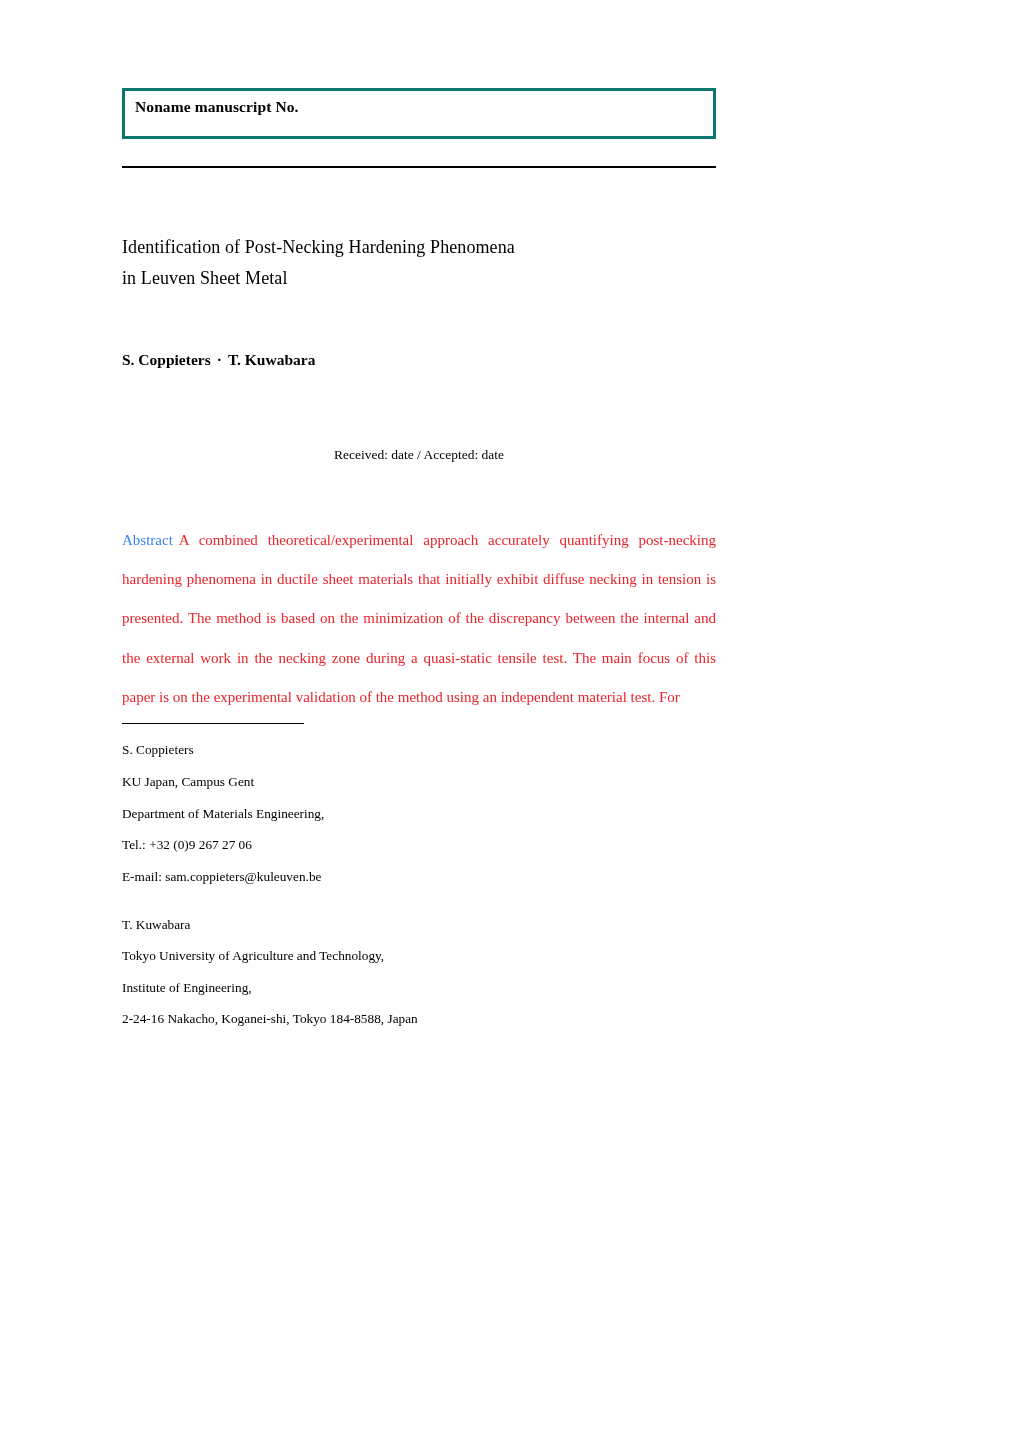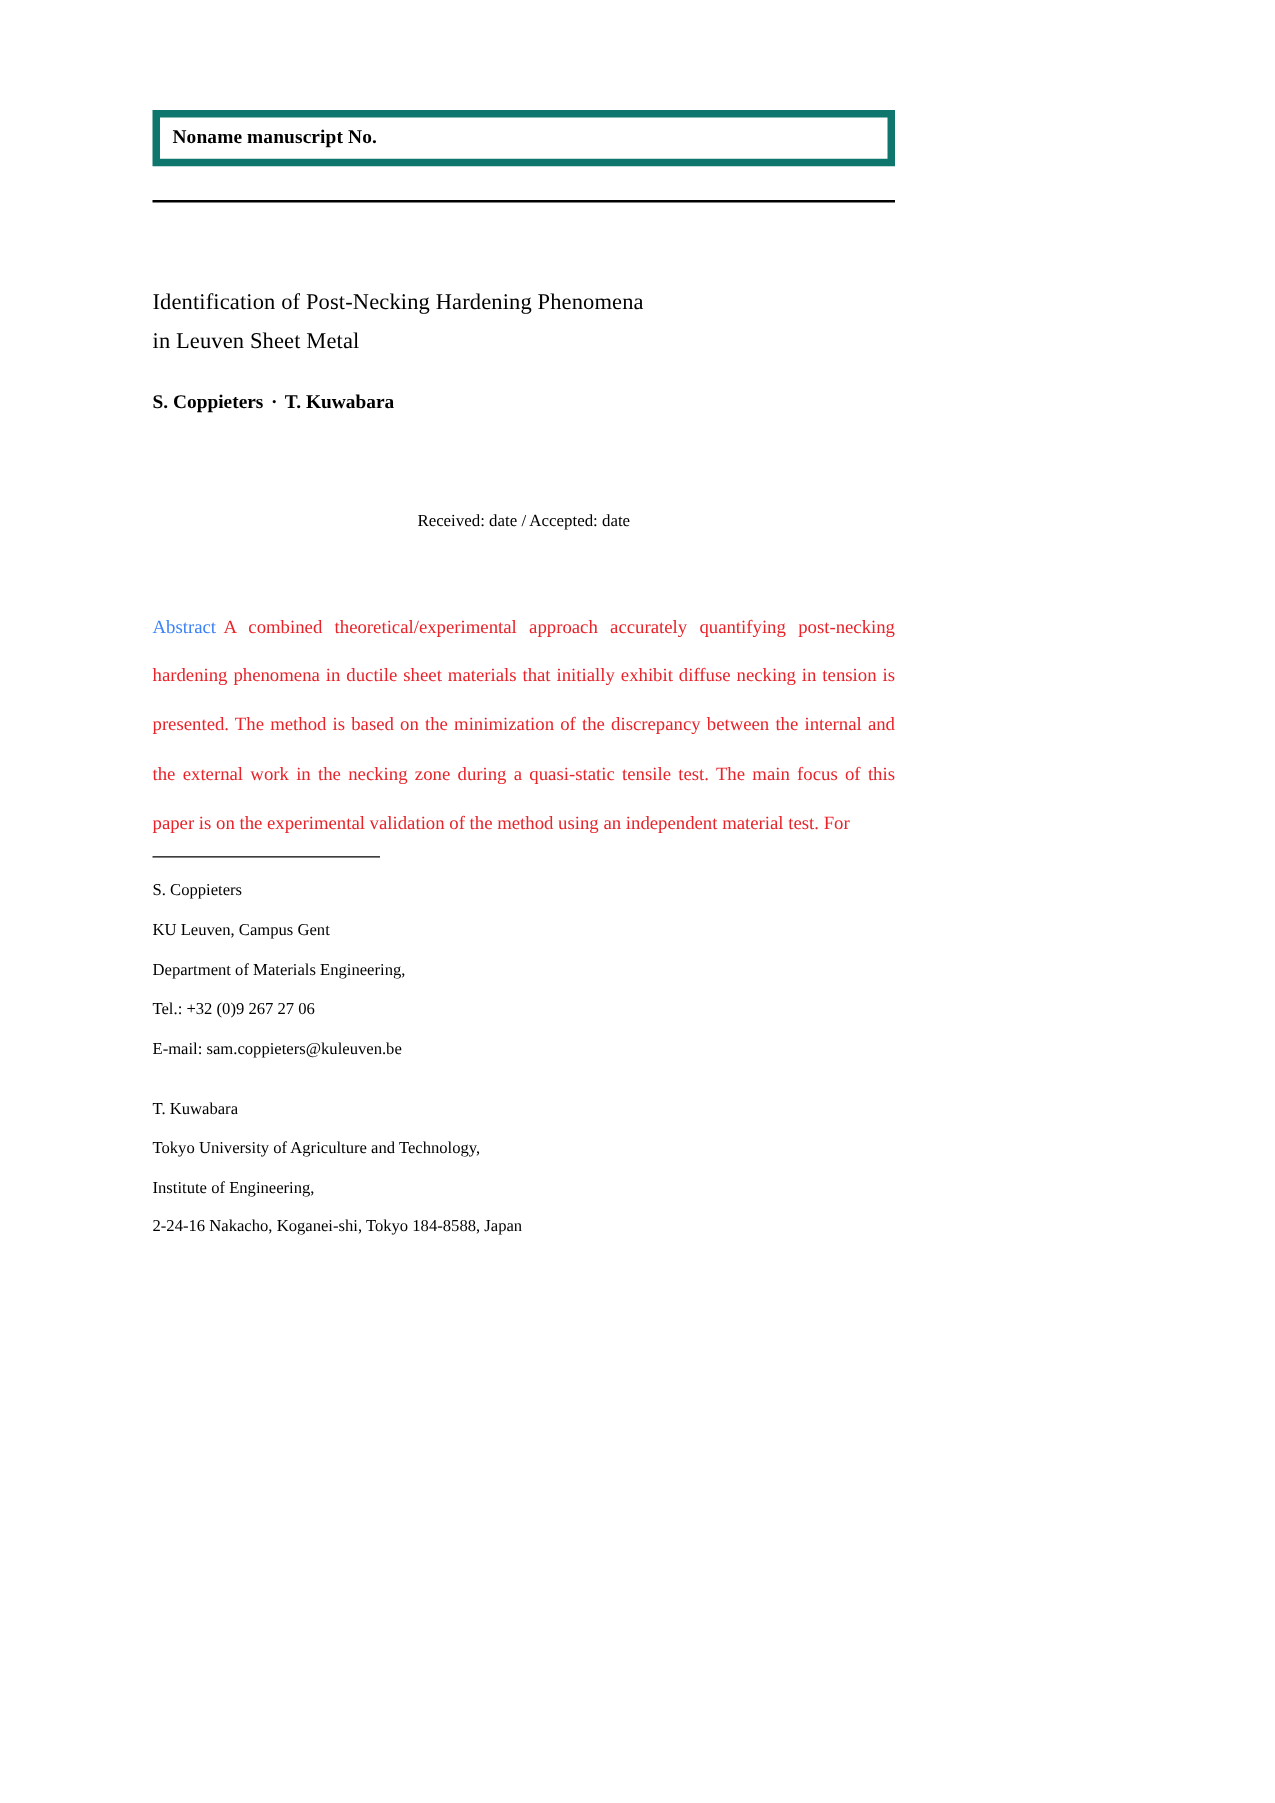--- a/index.html
+++ b/index.html
@@ -21,22 +21,22 @@
     width: 1020px;
     height: 1442px;
   }
   .content {
     position: absolute;
     left: 122px;
     top: 88px;
     width: 594px;
   }
   .manuscript-box {
-    border: 6px solid #0f766e;
-    padding: 6px 10px 7px 10px;
+    border: 3px solid #0f766e;
+    padding: 6px 10px 19px 10px;
     line-height: 1.28;
   }
   .manuscript-line1 {
     font-weight: bold;
     font-size: 15.5px;
     letter-spacing: 0.1px;
   }
   .manuscript-line2 {
     font-size: 15.5px;
   }
@@ -46,21 +46,21 @@
     width: 594px;
   }
   .title {
     margin-top: 64px;
     font-size: 18px;
     font-weight: normal;
     line-height: 1.75;
     letter-spacing: 0.1px;
   }
   .authors {
-    margin-top: 24px;
+    margin-top: 56px;
     font-size: 15.5px;
     font-weight: bold;
   }
   .authors .sep {
     font-weight: bold;
     padding: 0 6px;
   }
   .received {
     margin-top: 78px;
     font-size: 13.5px;
@@ -116,21 +116,21 @@
     <div class="received">Received: date / Accepted: date</div>
 
     <div class="abstract">
       <span class="abstract-label">Abstract</span><span>A combined theoretical/experimental approach accurately quantifying post-necking hardening phenomena in ductile sheet materials that initially exhibit diffuse necking in tension is presented. The method is based on the minimization of the discrepancy between the internal and the external work in the necking zone during a quasi-static tensile test. The main focus of this paper is on the experimental validation of the method using an independent material test. For</span>
     </div>
 
     <div class="footnote-rule"></div>
 
     <div class="footnote-block">
       <div class="footnote">S. Coppieters</div>
-      <div class="footnote">KU Leuven, Campus Gent</div>
+      <div class="footnote">KU Japan, Campus Gent</div>
       <div class="footnote">Department of Materials Engineering,</div>
       <div class="footnote">Tel.: +32 (0)9 267 27 06</div>
       <div class="footnote">E-mail: sam.coppieters@kuleuven.be</div>
     </div>
 
     <div class="footnote-block">
       <div class="footnote">T. Kuwabara</div>
       <div class="footnote">Tokyo University of Agriculture and Technology,</div>
       <div class="footnote">Institute of Engineering,</div>
       <div class="footnote">2-24-16 Nakacho, Koganei-shi, Tokyo 184-8588, Japan</div>

